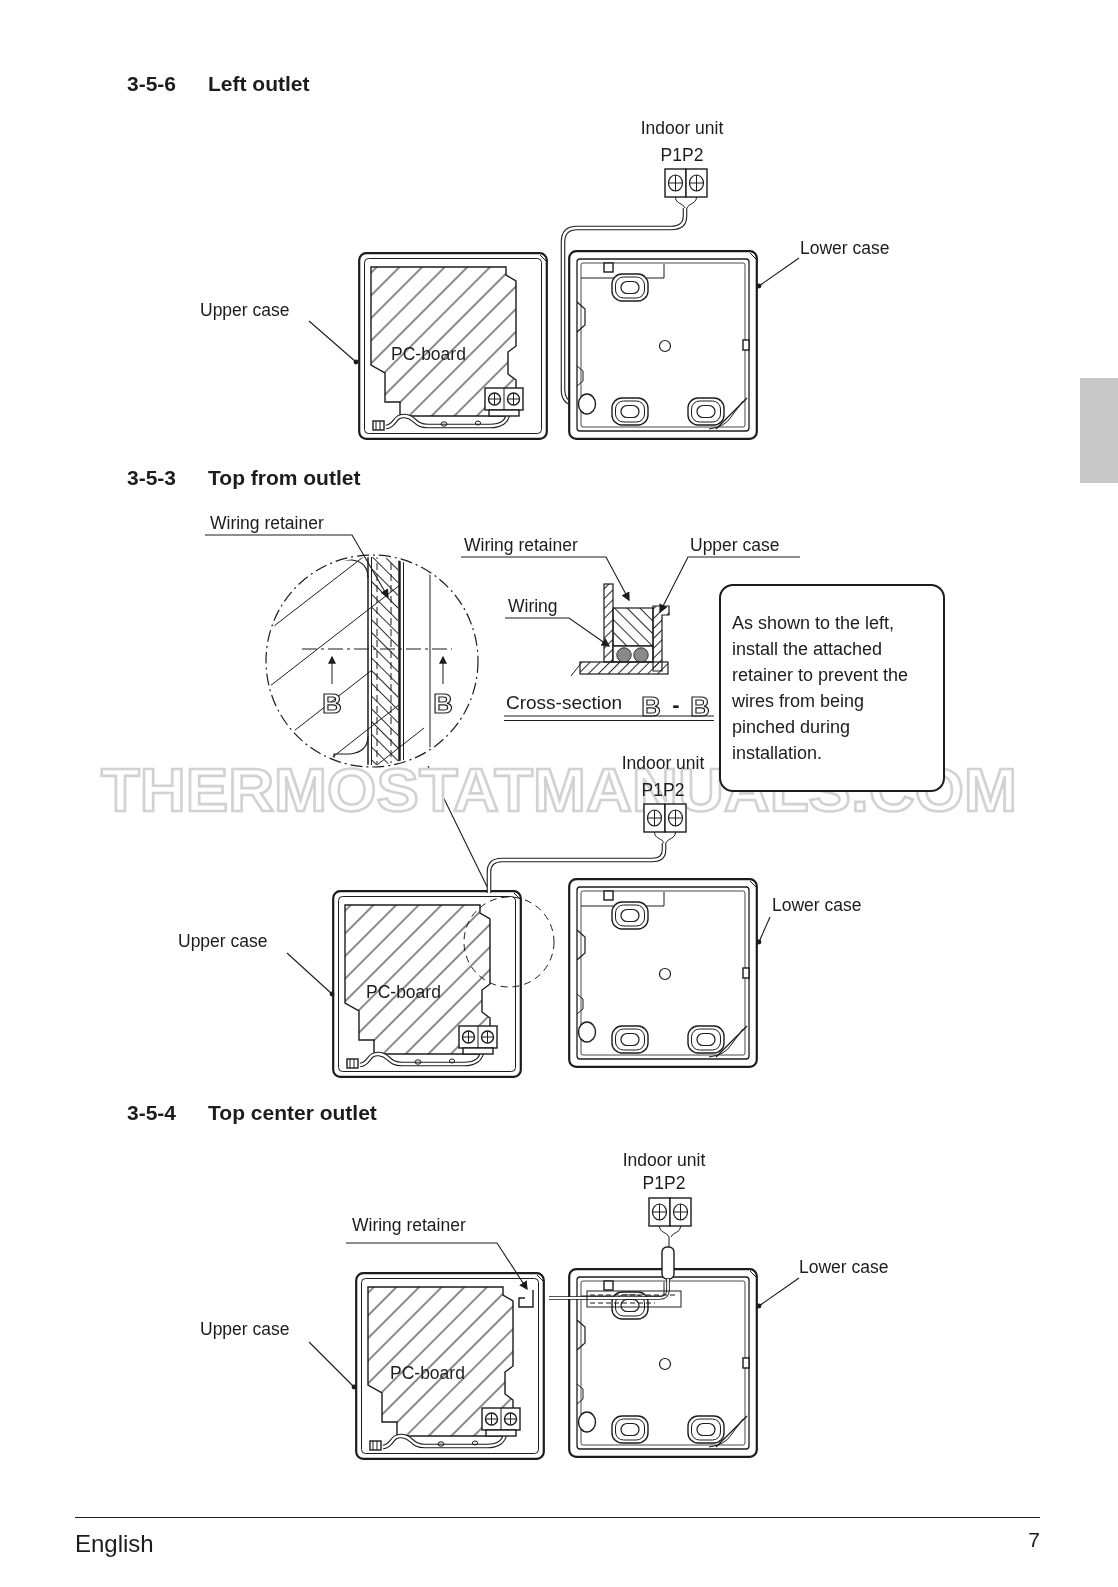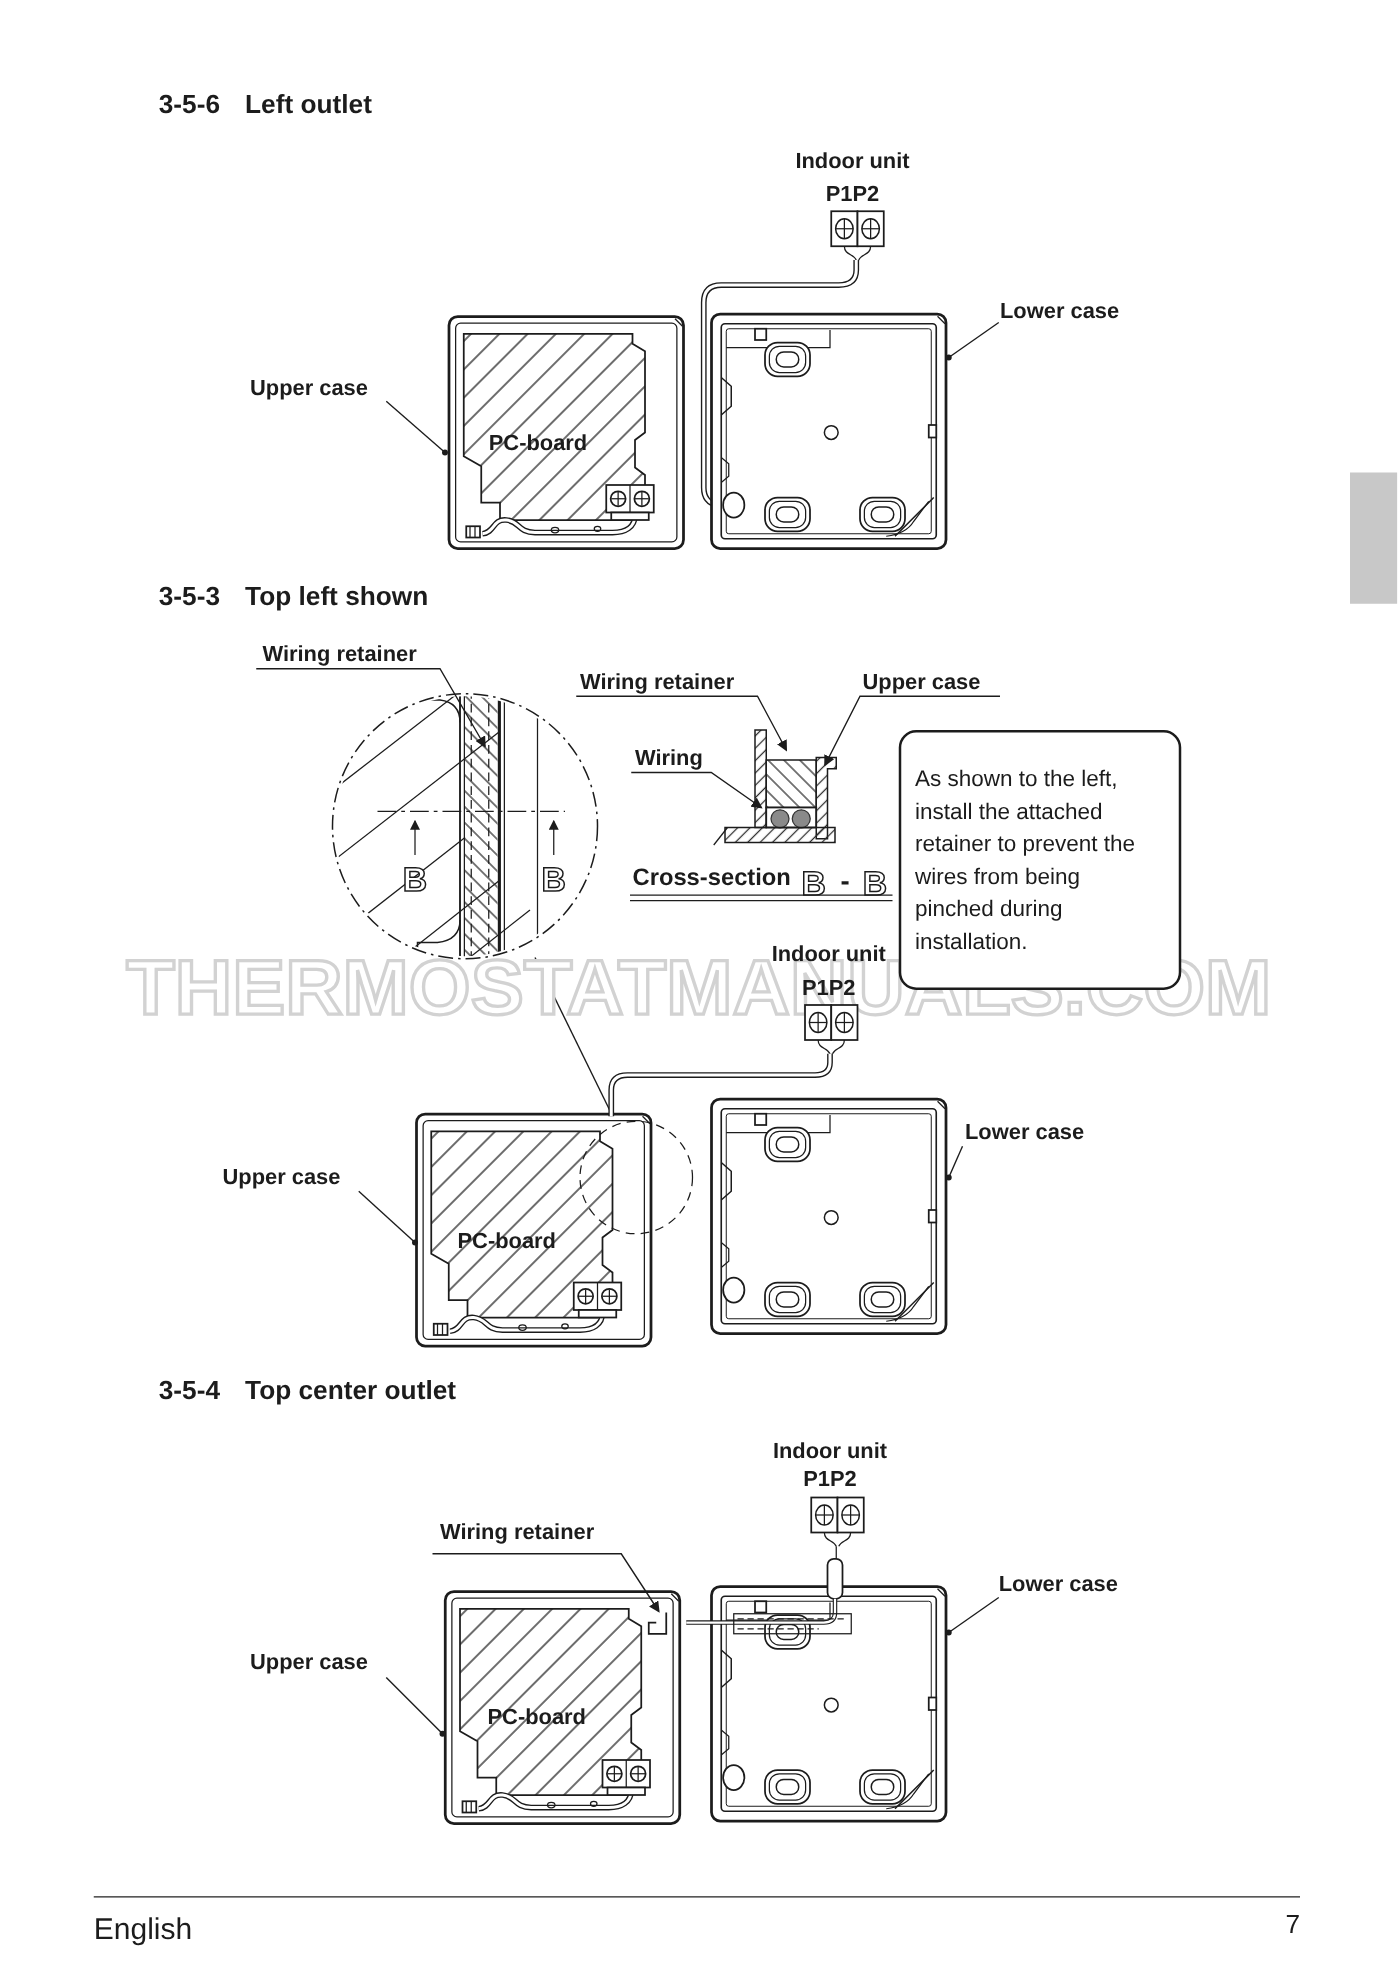--- a/index.html
+++ b/index.html
@@ -1,20 +1,20 @@
 <!DOCTYPE html>
 <html><head>
 <meta charset="utf-8">
 <style>
   html,body{margin:0;padding:0;background:#fff;}
   .page{position:relative;width:1118px;height:1587px;background:#ffffff;overflow:hidden;
         font-family:"Liberation Sans",sans-serif;color:#1c1c1c;}
   .h3{position:absolute;font-size:21px;font-weight:bold;white-space:nowrap;z-index:8;}
-  .h3 .htitle{margin-left:20px;}
-  .lbl{position:absolute;font-size:17.5px;white-space:nowrap;z-index:8;line-height:19px;font-weight:bold;}
+  .h3 .htitle{margin-left:32px;}
+  .lbl{position:absolute;font-size:17.5px;white-space:nowrap;z-index:8;line-height:19px;}
   .ctr{width:104px;text-align:center;}
   .note{position:absolute;left:719px;top:584px;width:200px;border:2px solid #1c1c1c;
         border-radius:14px;padding:24px 11px;font-size:18px;line-height:26px;z-index:8;background:#fff;}
   .graytab{position:absolute;left:1080px;top:378px;width:38px;height:105px;background:#c8c8c8;z-index:2;}
   .footer-rule{position:absolute;left:75px;top:1517px;width:965px;height:0;border-top:1.5px solid #222;z-index:4;}
   .footer-lang{position:absolute;left:75px;top:1530px;font-size:24px;z-index:4;}
   .footer-page{position:absolute;left:900px;top:1528px;width:140px;text-align:right;font-size:21px;z-index:4;}
   svg.layer{position:absolute;left:0;top:0;z-index:3;pointer-events:none;}
   svg.layer-top{position:absolute;left:0;top:0;z-index:7;pointer-events:none;}
   .wm{position:absolute;left:95px;top:752px;z-index:6;pointer-events:none;}
@@ -221,21 +221,21 @@
       <use href="#pterm" x="643" y="803"></use>
       <path class="wd" d="M 664,843 V 850 Q 664,860 652,860 L 502,860 Q 489,860 489,872 L 489,893"></path>
       <path class="wl" d="M 664,843 V 850 Q 664,860 652,860 L 502,860 Q 489,860 489,872 L 489,893"></path>
     </g>
   </svg>
 
   <div class="h3" style="left:127px;top:72px">
     <span>3-5-6</span><span class="htitle">Left outlet</span>
   </div>
   <div class="h3" style="left:127px;top:466px">
-    <span>3-5-3</span><span class="htitle">Top left shown</span>
+    <span>3-5-3</span><span class="htitle">Top from outlet</span>
   </div>
   <div class="h3" style="left:127px;top:1101px">
     <span>3-5-4</span><span class="htitle">Top center outlet</span>
   </div>
 
   <div class="lbl ctr" style="left:630px;top:119px">Indoor unit</div>
   <div class="lbl ctr" style="left:630px;top:146px">P1P2</div>
   <div class="lbl" style="left:200px;top:301px">Upper case</div>
   <div class="lbl" style="left:391px;top:345px">PC-board</div>
   <div class="lbl" style="left:800px;top:239px">Lower case</div>

